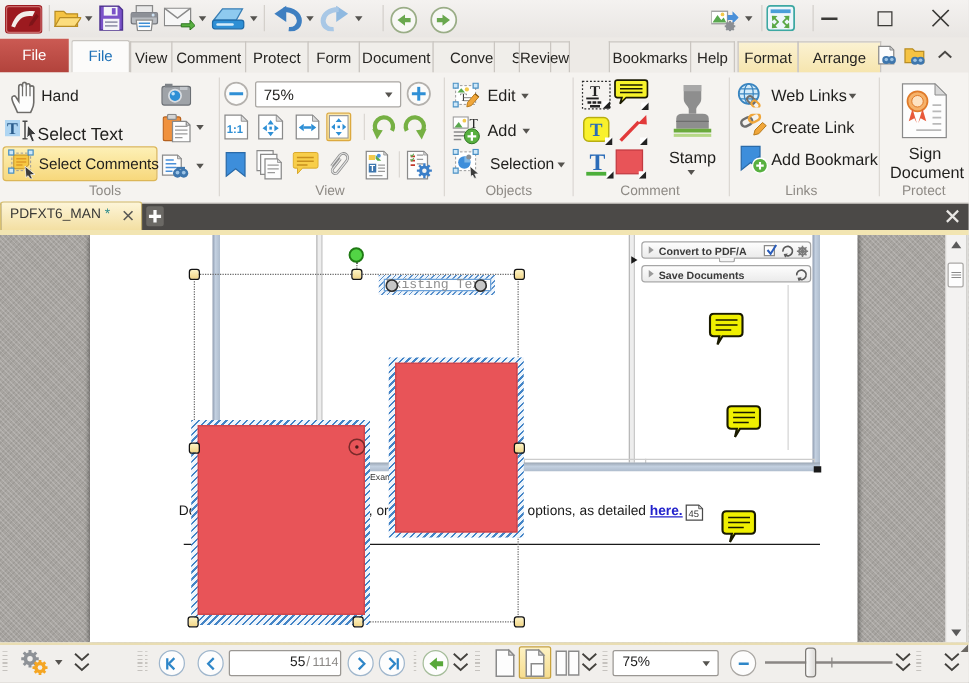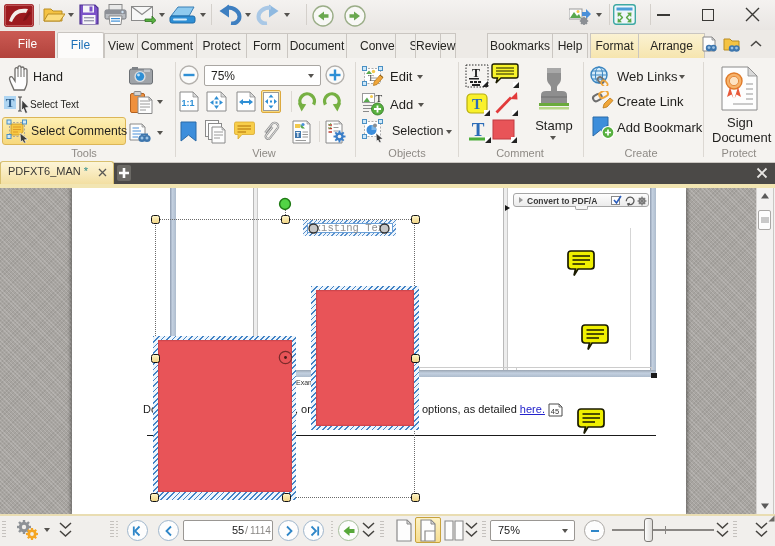--- a/index.html
+++ b/index.html
@@ -195,21 +195,21 @@
     <path d="M6 25 C4 20 1.5 16 1.5 13.5 C1.5 11.5 4 11 5 13 L7 16 L7 4.5 C7 2 10 2 10 4.5 L10 2.5 C10 0.3 13 0.3 13 2.5 L13 3.5 C13 1.5 16 1.5 16 3.5 L16 5 C16 3.2 19 3.2 19 5 L19 17 C19 21 17.5 22.5 16.5 25 Z" fill="#fdfdfd" stroke="#6e6c69" stroke-width="1.3"></path>
     <path d="M10 4.5 L10 12 M13 3.5 L13 12 M16 5 L16 12" stroke="#6e6c69" stroke-width="1" fill="none"></path>
   </svg>
   <div class="rlbl" style="left:33px;top:12px;font-size:12.5px;">Hand</div>
   <svg class="abs" style="left:4px;top:38px" width="26" height="20" viewBox="0 0 26 20">
     <rect x="0" y="0" width="12" height="13" fill="#aed5f2"></rect>
     <text x="6" y="11" font-family="Liberation Serif" font-size="13" font-weight="bold" fill="#2b5d8c" text-anchor="middle">T</text>
     <path d="M14 1 L18 1 M16 1 L16 15 M14 15 L18 15" stroke="#4a4a4a" stroke-width="1.2" fill="none"></path>
     <path d="M18 4 L25 11.5 L21.5 11.7 L23.5 16.5 L21.5 17.5 L19.5 12.5 L17.5 14.5 Z" fill="#3c3c3c" stroke="#fff" stroke-width="0.7"></path>
   </svg>
-  <div class="rlbl" style="left:30px;top:41px;font-size:10px;text-align:center;">Select Text</div>
+  <div class="rlbl" style="left:30px;top:41px;font-size:14px;text-align:center;">Select Text</div>
   <div class="abs" style="left:2px;top:59px;width:124px;height:28px;background:linear-gradient(#fdf0b6,#f7d87c);border:1px solid #dcb657;border-radius:3px;"></div>
   <svg class="abs" style="left:6px;top:61px" width="25" height="24" viewBox="0 0 25 24">
     <rect x="3.5" y="3.5" width="15" height="14" fill="none" stroke="#9a9a9a" stroke-width="0.8" stroke-dasharray="2 1.5"></rect>
     <path d="M5 5 L17 5 L17 13 L13 16 L5 16 Z" fill="#f7c843" stroke="#c09229" stroke-width="0.8"></path>
     <path d="M7 8 L15 8 M7 10.5 L15 10.5 M7 13 L12 13" stroke="#e09a28" stroke-width="1.2"></path>
     <rect x="1" y="1" width="4" height="4" fill="#cfe8f8" stroke="#4a90c4"></rect>
     <rect x="16.5" y="1" width="4" height="4" fill="#cfe8f8" stroke="#4a90c4"></rect>
     <rect x="1" y="15.5" width="4" height="4" fill="#cfe8f8" stroke="#4a90c4"></rect>
     <path d="M14 14 L22 20.5 L18.5 20.8 L20 24 L18 24 L16.5 21.5 L14.8 23 Z" fill="#3c3c3c" stroke="#fff" stroke-width="0.6"></path>
   </svg>
@@ -463,21 +463,21 @@
     <path d="M14 13 L20 7 L23 9.5 L17 16 L13 17 Z" fill="#f0a63a" stroke="#b97a1a" stroke-width="0.8"></path>
   </svg>
   <div class="rlbl" style="left:617px;top:36px;font-size:13px;">Create Link</div>
   <svg class="abs" style="left:592px;top:58px" width="23" height="23" viewBox="0 0 23 23">
     <path d="M1 1 L16 1 L16 20 L8.5 14 L1 20 Z" fill="#3d8edb" stroke="#2a6aa8"></path>
     <path d="M16 1 L16 8 L9 14 L16 20 Z" fill="#2a6fb8"></path>
     <circle cx="16" cy="16.5" r="6" fill="#58b040" stroke="#fff" stroke-width="1.2"></circle>
     <path d="M16 13.5 L16 19.5 M13 16.5 L19 16.5" stroke="#fff" stroke-width="1.7"></path>
   </svg>
   <div class="rlbl" style="left:617px;top:62px;font-size:13px;">Add Bookmark</div>
-  <div class="glabel" style="left:591px;width:100px;">Create</div>
+  <div class="glabel" style="left:591px;width:100px;">Links</div>
   <div class="gsep" style="left:703px"></div>
 
   <svg class="abs" style="left:721px;top:8px" width="37" height="45" viewBox="0 0 37 45">
     <path d="M1 1 L27 1 L36 10 L36 44 L1 44 Z" fill="#fdfdfd" stroke="#8a8a8a"></path>
     <path d="M27 1 L27 10 L36 10 Z" fill="#d9d9d9" stroke="#8a8a8a" stroke-width="0.8"></path>
     <circle cx="13" cy="15" r="8" fill="#f6b26a" stroke="#e07b2a" stroke-width="1.4"></circle>
     <circle cx="13" cy="15" r="4.6" fill="#fde2c2" stroke="#e07b2a" stroke-width="0.8"></circle>
     <path d="M9 21 L6 31 L10.5 28.5 L12.5 32.5 Z" fill="#e8593a"></path>
     <path d="M17 21 L20 31 L15.5 28.5 L13.5 32.5 Z" fill="#e8593a"></path>
     <path d="M25 18 L32 18 M25 23 L32 23 M25 28 L32 28 M25 33 L32 33 M12 38 L32 38" stroke="#b9b9b9" stroke-width="1.4"></path>
@@ -534,25 +534,35 @@
           <g stroke="#7a7a7a" stroke-width="1.2">
             <line x1="5" y1="0.5" x2="5" y2="9.5"></line>
             <line x1="0.5" y1="5" x2="9.5" y2="5"></line>
             <line x1="1.8" y1="1.8" x2="8.2" y2="8.2"></line>
             <line x1="8.2" y1="1.8" x2="1.8" y2="8.2"></line>
           </g>
         </svg>
   </div>
   <div class="abs" style="left:575px;top:18px;width:13px;height:4px;background:#f5f5f5;border:1px solid #a6a6a6;border-top:none;border-radius:0 0 2px 2px;"></div>
   <span class="abs" style="left:505px;top:17px;width:0;height:0;border-top:3.5px solid transparent;border-bottom:3.5px solid transparent;border-left:5px solid #1a1a1a;"></span>
+  <div class="bar" style="left:513px;top:24px;width:136px;">
+    <span style="position:absolute;left:5px;top:3px;width:0;height:0;border-top:3.5px solid transparent;border-bottom:3.5px solid transparent;border-left:4.5px solid #9a9a9a;"></span>
+    <span style="position:absolute;left:13px;top:2px;">Save Documents</span>
+    <svg style="position:absolute;left:122px;top:2px" width="10" height="10" viewBox="0 0 10 10">
+          <g transform="rotate(160 5 5)">
+            <path d="M8 3 A3.8 3.8 0 1 0 8.5 6" stroke="#5a5a5a" stroke-width="1.3" fill="none"></path>
+            <path d="M8.6 0.5 L8.6 4 L5.4 3.2 Z" fill="#5a5a5a"></path>
+          </g>
+        </svg>
+  </div>
 
   <div class="abs" style="left:296px;top:191px;font-size:7px;color:#333;">Example</div>
   <div class="abs" style="left:143px;top:215px;font-size:11px;color:#1a1a1a;">Do</div>
   <div class="abs" style="left:295px;top:215px;font-size:11px;color:#1a1a1a;">, or</div>
-  <div class="abs" style="left:422px;top:215px;font-size:11px;color:#1a1a1a;">options, as detailed <a style="color:#2323cc;font-weight:normal;text-decoration:underline;">here.</a></div>
+  <div class="abs" style="left:422px;top:215px;font-size:11px;color:#1a1a1a;">options, as detailed <a style="color:#2323cc;font-weight:bold;text-decoration:underline;">here.</a></div>
   <svg class="abs" style="left:548px;top:215px" width="16" height="14" viewBox="0 0 16 14">
     <path d="M1 1 L11 1 L14 4 L14 13 L1 13 Z" fill="#fff" stroke="#4a4a4a"></path>
     <path d="M11 1 L11 4 L14 4 Z" fill="#e0e0e0" stroke="#4a4a4a" stroke-width="0.7"></path>
     <text x="7" y="10.5" font-size="7.5" fill="#333" text-anchor="middle">45</text>
   </svg>
   <div class="abs" style="left:147px;top:247px;width:509px;height:1px;background:#1a1a1a;"></div>
 
   <div class="abs" style="left:155px;top:31px;width:260px;height:278.5px;border:1px dotted #6a6a6a;"></div>
   <div class="abs" style="left:285px;top:21px;width:1px;height:10px;border-left:1px dotted #6a6a6a;"></div>
 

